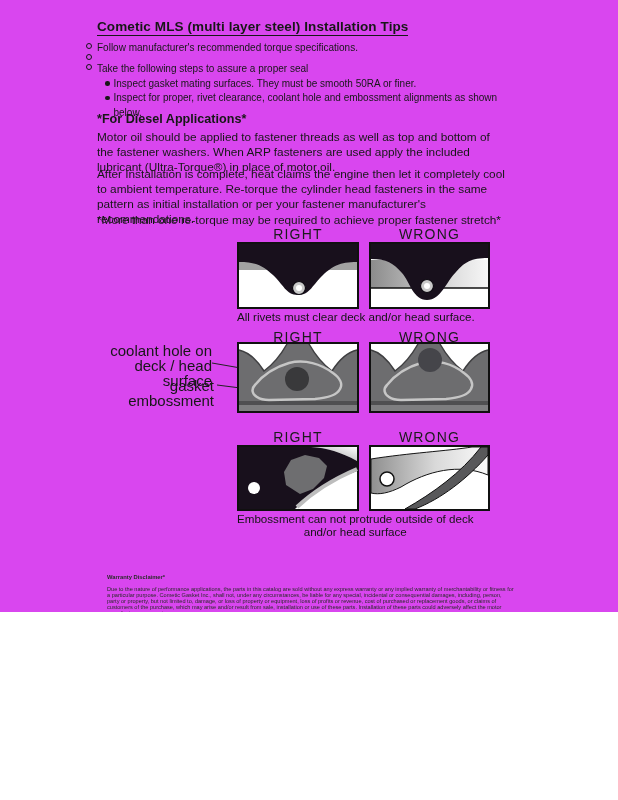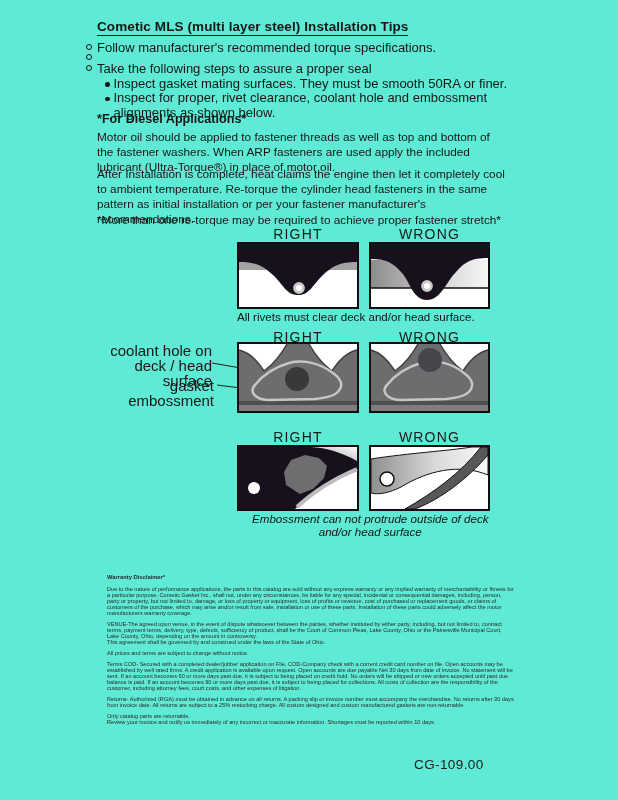--- a/index.html
+++ b/index.html
@@ -1,20 +1,20 @@
 <!DOCTYPE html>
 <html><head>
 <meta charset="utf-8">
 <style>
   html,body{margin:0;padding:0;background:#ffffff;}
-  .page{position:relative;width:618px;height:800px;background:#5eead4;overflow:hidden;
+  .page{position:relative;width:618px;height:612px;background:#d946ef;overflow:hidden;
         font-family:"Liberation Sans", sans-serif;color:#171717;}
   .abs{position:absolute;}
   .title{font-size:13.5px;font-weight:bold;border-bottom:1.6px solid #171717;padding-bottom:1px;letter-spacing:0.1px;}
-  .body-txt{font-size:13px;line-height:14.8px;}
+  .body-txt{font-size:10px;line-height:14.8px;}
   .bullet-row{display:flex;align-items:baseline;}
   .m-open{display:inline-block;width:4px;height:4px;border:1.1px solid #171717;border-radius:50%;
           margin-right:5px;position:relative;top:-2px;flex:0 0 auto;}
   .m-fill{display:inline-block;width:4.5px;height:4.5px;background:#171717;border-radius:50%;
           margin-right:4px;position:relative;top:-1px;flex:0 0 auto;}
   .sub-indent{margin-left:19px;}
   .h2{font-size:12.6px;font-weight:bold;}
   .para{font-size:11.8px;line-height:14.9px;width:408px;}
   .rw-label{font-size:14px;letter-spacing:1.2px;text-align:center;color:#1b1b1b;}
   .caption{font-size:11.6px;line-height:12.5px;color:#141414;text-align:center;}
@@ -166,21 +166,21 @@
             <stop offset="1" stop-color="#fafafa"></stop>
         </linearGradient>
       </defs>
       <rect x="1" y="1" width="119" height="64" fill="#ffffff" stroke="#101010" stroke-width="2"></rect>
       <path d="M2,14 C40,8 78,6 103,2 H119 V30 C90,18 58,26 32,42 C20,48 10,50 2,48 Z" fill="url(#g3w)" stroke="#141414" stroke-width="1"></path>
       <path d="M36,64 C64,48 92,28 112,2 H119 V10 C98,34 72,54 46,64 Z" fill="#58585a" stroke="#0d0d0d" stroke-width="1"></path>
       <circle cx="18" cy="34" r="7" fill="#ffffff" stroke="#111111" stroke-width="1.5"></circle>
     </svg>
   </div>
 
-  <div class="abs caption" style="left:252px;top:513px;white-space:pre-line;font-style:italic;">Embossment can not protrude outside of deck
+  <div class="abs caption" style="left:237px;top:513px;white-space:pre-line;">Embossment can not protrude outside of deck
 and/or head surface</div>
 
   <div class="abs legal" style="left:107px;top:574px;">
     <p class="lg-h">Warranty Disclaimer*</p>
     <p>Due to the nature of performance applications, the parts in this catalog are sold without any express warranty or any implied warranty of merchantability or fitness for a particular purpose.  Cometic Gasket Inc., shall not, under any circumstances, be liable for any special, incidental or consequential damages, including, person, party or property, but not limited to, damage, or loss of property or equipment, loss of profits or revenue, cost of purchased or replacement goods, or claims of customers of the purchase, which may arise and/or result from sale, installation or use of these parts.  Installation of these parts could adversely affect the motor manufacturers warranty coverage.</p>
     <p>VENUE-The agreed upon venue, in the event of dispute whatsoever between the parties, whether instituted by either party, including, but not limited to, contract terms, payment terms, delivery, type, defects, sufficiency of product, shall be the Court of Common Pleas, Lake County, Ohio or the Painesville Municipal Court, Lake County, Ohio, depending on the amount in controversy.
 This agreement shall be governed by and construed under the laws of the State of Ohio.</p>
     <p>All prices and terms are subject to change without notice.</p>
     <p>Terms COD- Secured with a completed dealer/jobber application on File, COD-Company check with a current credit card number on file.  Open accounts may be established by well rated firms.  A credit application is available upon request.  Open accounts are due payable Net 30 days from date of invoice.  No statement will be sent.  If an account becomes 60 or more days past due, it is subject to being placed on credit hold.  No orders will be shipped or new orders accepted until past due balance is paid.  If an account becomes 90 or more days past due, it is subject to being placed for collections.  All costs of collection are the responsibility of the customer, including attorney fees, court costs, and other expenses of litigation.</p>
     <p>Returns- Authorized (RGA) must be obtained in advance on all returns.  A packing slip or invoice number must accompany the merchandise.  No returns after 30 days from invoice date.  All returns are subject to a 25% restocking charge.  All custom designed and custom manufactured gaskets are non-returnable.</p>

